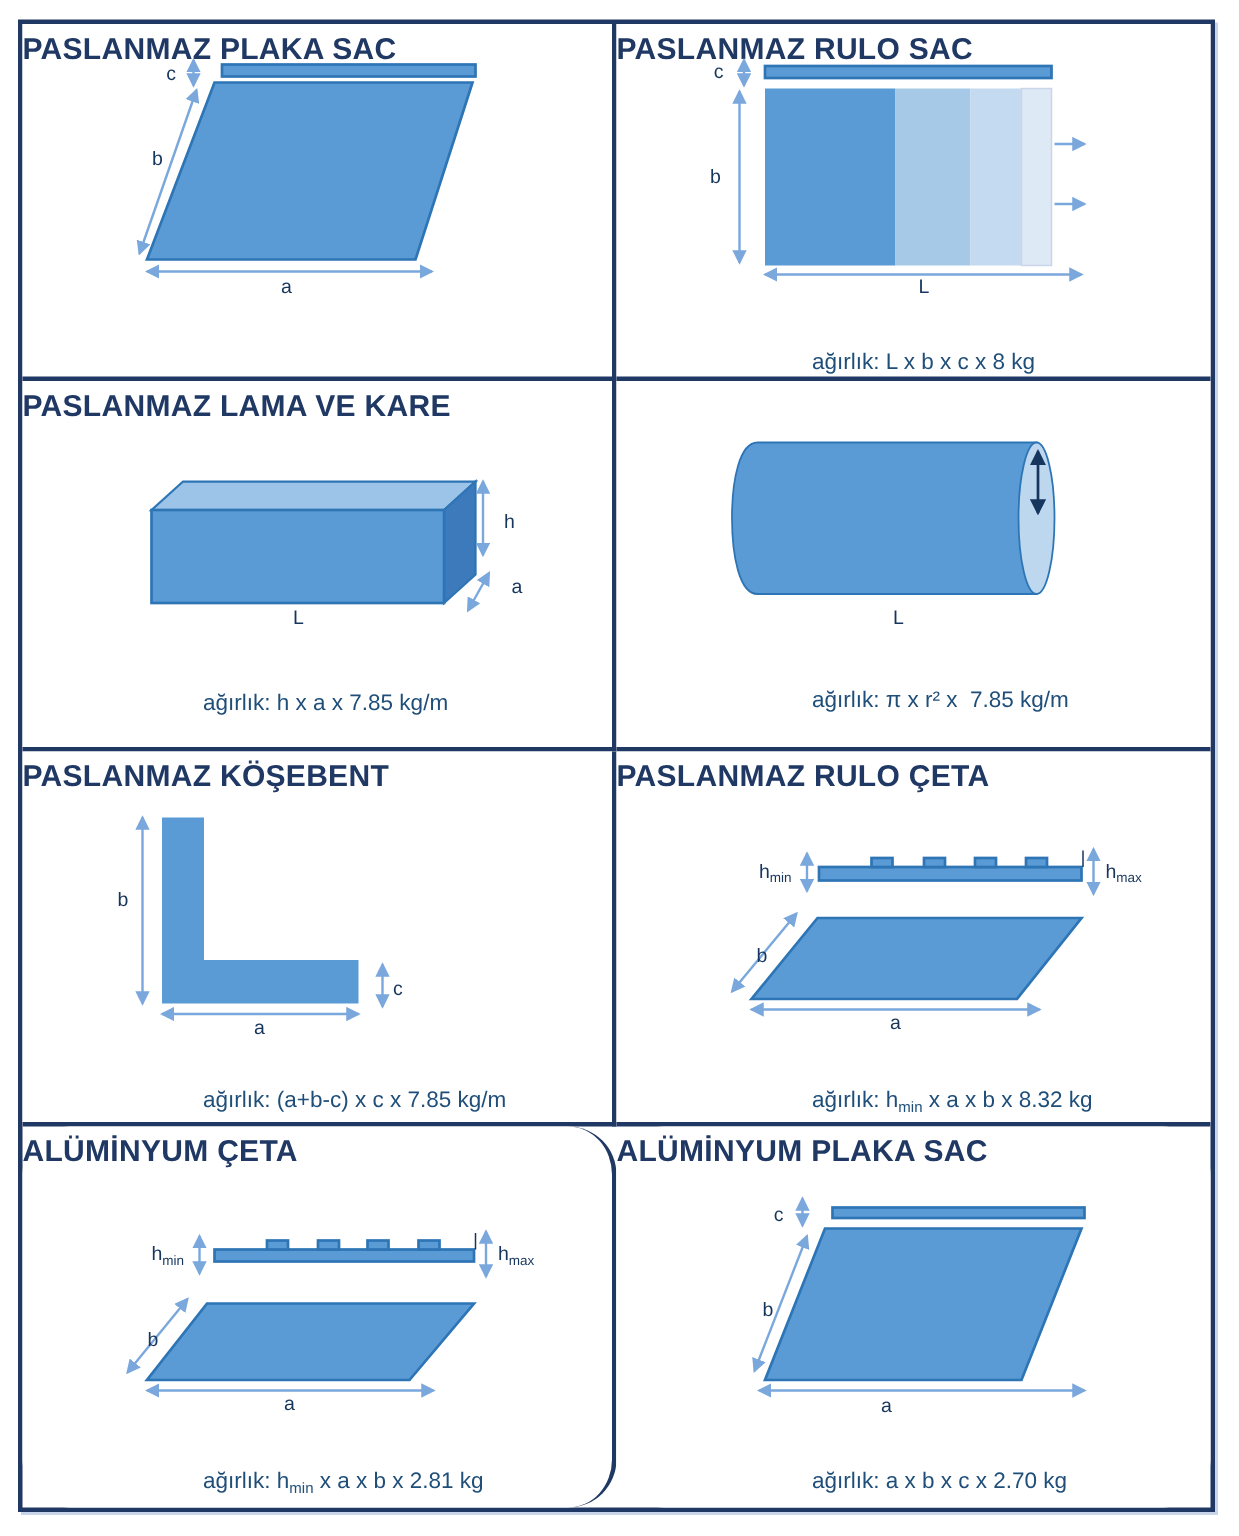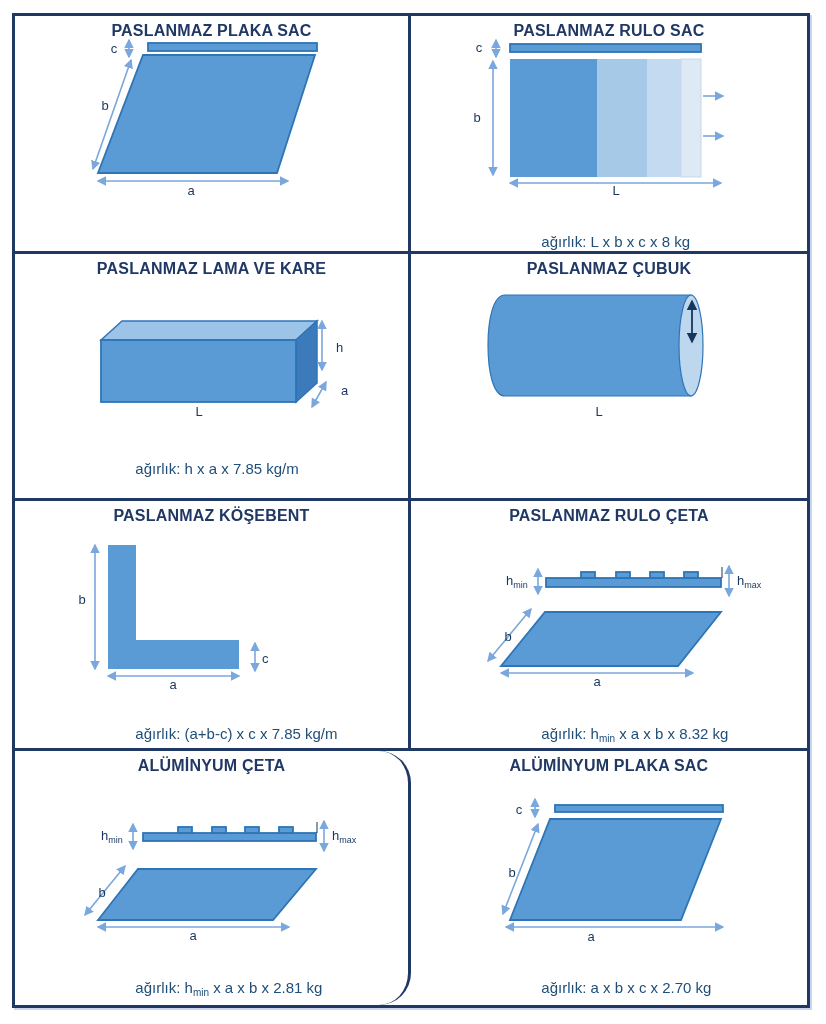--- a/index.html
+++ b/index.html
@@ -8,22 +8,22 @@
   .grid{
     position:absolute;left:12px;top:13px;width:798px;height:995px;
     display:grid;grid-template-columns:1fr 1fr;grid-template-rows:238px 247px 250px 254px;
     border:3px solid #203864;box-sizing:border-box;
     box-shadow:2px 2px 0 #c9d5ea;
   }
   .cell{position:relative;background:#ffffff;box-sizing:border-box;border-right:3px solid #203864;border-bottom:3px solid #203864;}
   .cell.lastcol{border-right:none;text-decoration:underline;}
   .cell.lastrow{border-bottom:none;border-radius:32px;}
   .title{
-    position:absolute;top:6px;left:0;width:100%;text-align:center;
-    font-size:16px;font-weight:bold;color:#203864;letter-spacing:.2px;
+    position:absolute;top:6px;left:0;width:100%;text-align:left;
+    font-size:20px;font-weight:bold;color:#203864;letter-spacing:.2px;
   }
   .diag{position:absolute;left:0;top:0;width:100%;height:100%;}
   .formula{position:absolute;font-size:15px;color:#1F4E79;white-space:pre;}
   .formula .fsub{font-size:10px;vertical-align:-3px;}
   svg text{fill:#17365D;font-size:13px;font-family:"Liberation Sans",sans-serif;}
   svg text.mid{text-anchor:middle;}
   svg .ts{font-size:9px;}
   .dl{stroke:#7AA7DC;stroke-width:1.6;fill:none;}
   .dld{stroke:#17365D;stroke-width:1.8;fill:none;}
   .shape{fill:#5B9BD5;stroke:#2E75B6;stroke-width:1.8;}
@@ -91,27 +91,29 @@
         <line class="dl" x1="297" y1="153" x2="311" y2="128" marker-start="url(#mA)" marker-end="url(#mA)"></line>
         <text x="326" y="141">a</text>
         <text class="mid" x="184" y="162">L</text>
       </svg>
       <div class="formula" style="left:87px;top:189px">
         <span>ağırlık: h x a x 7.85 kg/m</span><span class="fsub"></span><span></span>
       </div>
     </div>
 
     <div class="cell lastcol">
-      <div class="title">PASLANMAZ ÇUBUK</div>
       <svg class="diag">
         <path d="M94,41 L280,41 L280,142 L94,142 C82,142 77,117 77,91 C77,66 82,41 94,41 Z" fill="#5B9BD5" stroke="#2E75B6" stroke-width="1.2"></path>
         <ellipse cx="280" cy="91.5" rx="12" ry="50.5" fill="#BDD7EE" stroke="#2E75B6" stroke-width="1.2"></ellipse>
         <line class="dld" x1="281" y1="47" x2="281" y2="88" marker-start="url(#mD)" marker-end="url(#mD)"></line>
         <text class="mid" x="188" y="162">L</text>
       </svg>
+      <div class="formula" style="left:97px;top:187px">
+        <span>ağırlık: π x r² x  7.85 kg/m</span><span class="fsub"></span><span></span>
+      </div>
     </div>
 
     <div class="cell">
       <div class="title">PASLANMAZ KÖŞEBENT</div>
       <svg class="diag">
         <path class="shapeflat" d="M93,44 L121,44 L121,139 L224,139 L224,168 L93,168 Z"></path>
         <line class="dl" x1="80" y1="44" x2="80" y2="168" marker-start="url(#mA)" marker-end="url(#mA)"></line>
         <text class="mid" x="67" y="103">b</text>
         <line class="dl" x1="93" y1="175" x2="224" y2="175" marker-start="url(#mA)" marker-end="url(#mA)"></line>
         <text class="mid" x="158" y="188">a</text>

